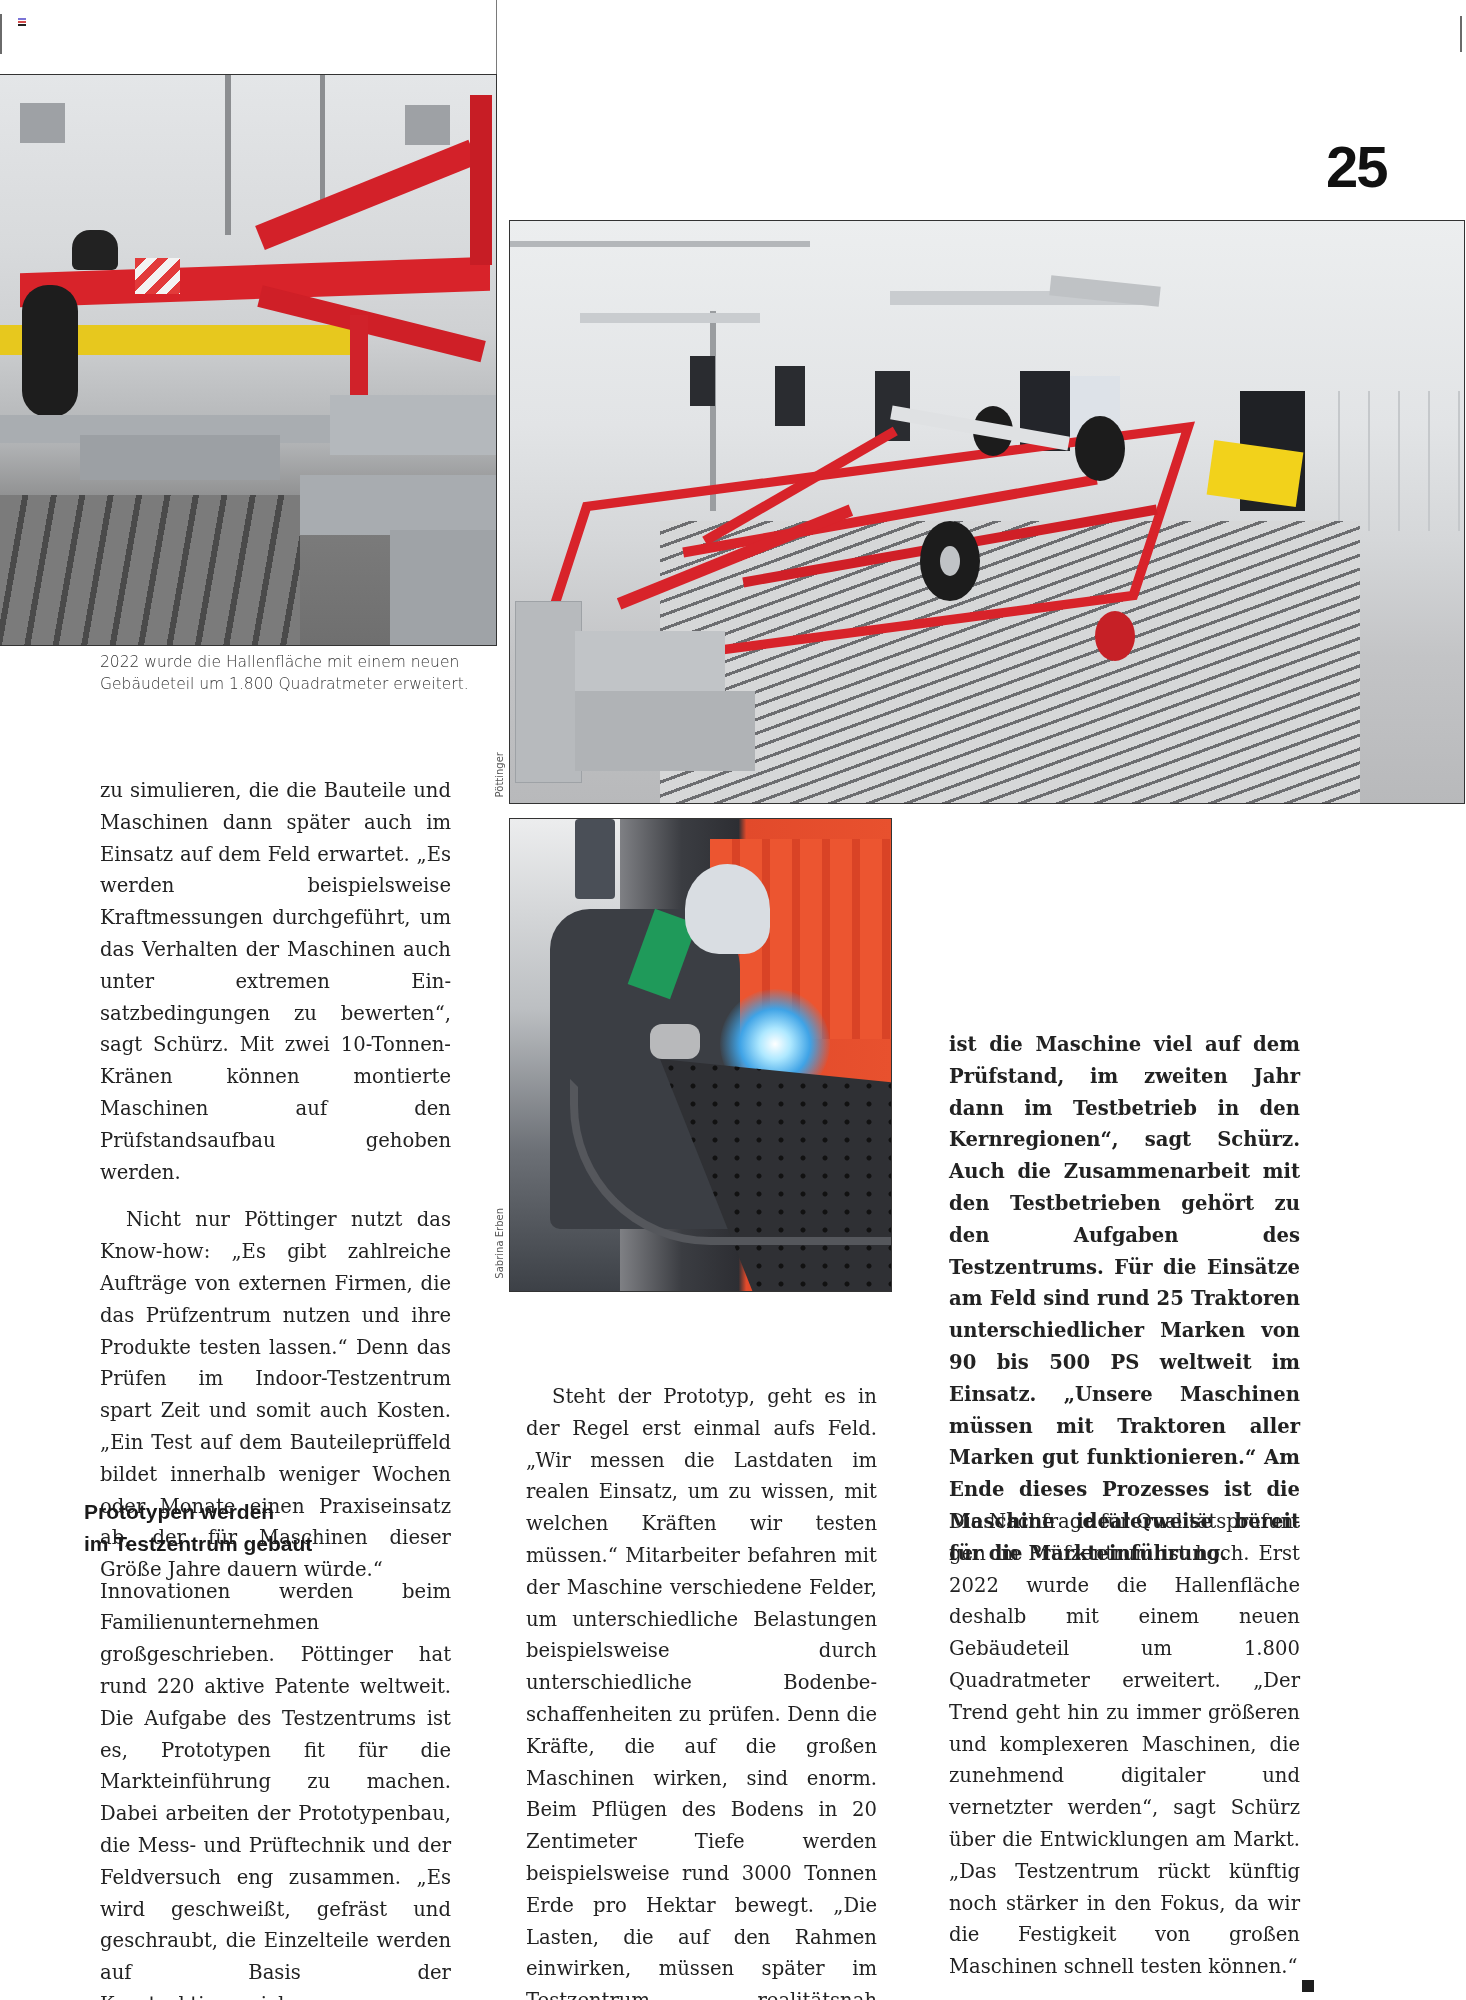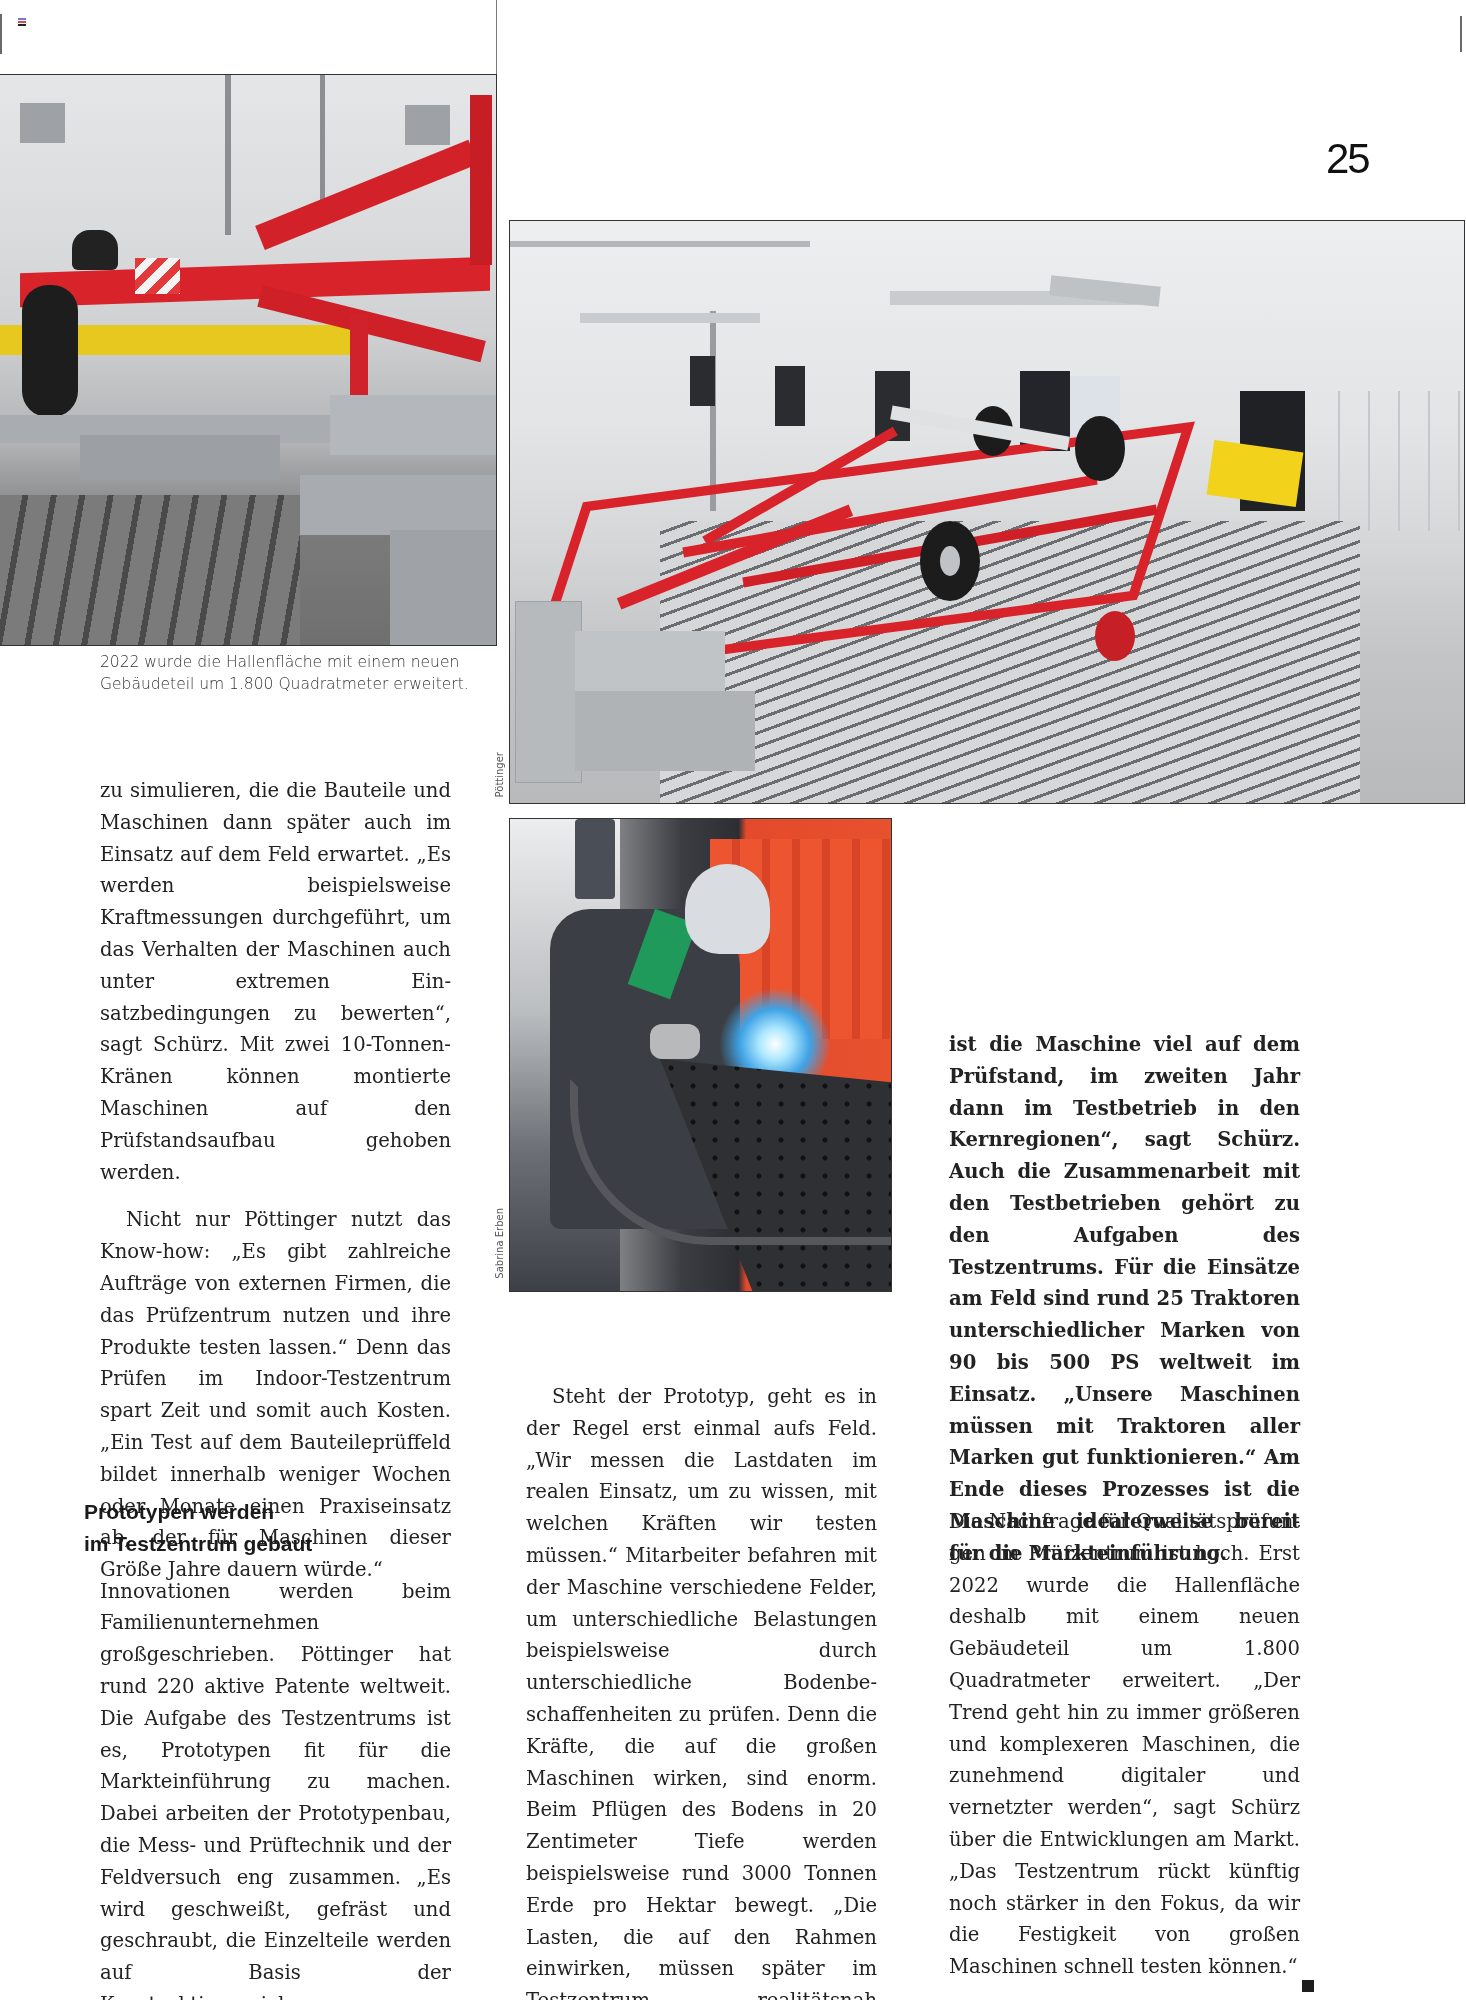--- a/index.html
+++ b/index.html
@@ -7,21 +7,21 @@
 
   .abs { position: absolute; }
 
   
   .edge-left { left: 0; top: 14px; width: 2px; height: 40px; background: #6a6a6a; }
   .edge-right { left: 1460px; top: 16px; width: 2px; height: 36px; background: #6a6a6a; }
   .nav-mark { left: 18px; top: 18px; width: 8px; height: 7px; }
   .nav-mark span { display: block; height: 2px; margin-bottom: 1px; }
   .col-rule { left: 496px; top: 0; width: 1px; height: 74px; background: #7a7a7a; }
 
-  .page-number { left: 1326px; top: 138px; font-family: "Liberation Sans", sans-serif; font-weight: normal; font-size: 42px; letter-spacing: -2px; color: #111; line-height: 1; }
+  .page-number { left: 1326px; top: 138px; font-family: "Liberation Sans", sans-serif; font-weight: bold; font-size: 58px; letter-spacing: -2px; color: #111; line-height: 1; }
 
   
   .photo { overflow: hidden; border: 1px solid #333; box-sizing: border-box; }
   .photo-top-left { left: 0; top: 74px; width: 497px; height: 572px; border-left: none;
     background:
       linear-gradient(180deg, rgba(0,0,0,0) 0%, rgba(0,0,0,0) 60%, rgba(80,80,80,0.0) 60%),
       linear-gradient(180deg, #e4e6e8 0%, #d8dadc 30%, #cfd1d3 45%, #b0b2b4 65%, #7b7b7b 80%, #6f6f6f 100%); }
   .photo-hall { left: 509px; top: 220px; width: 956px; height: 584px;
     background: linear-gradient(180deg, #eceeef 0%, #e2e4e6 35%, #d5d7d9 55%, #c3c4c6 75%, #b8b9bb 100%); }
   .photo-welder { left: 509px; top: 818px; width: 383px; height: 474px;

